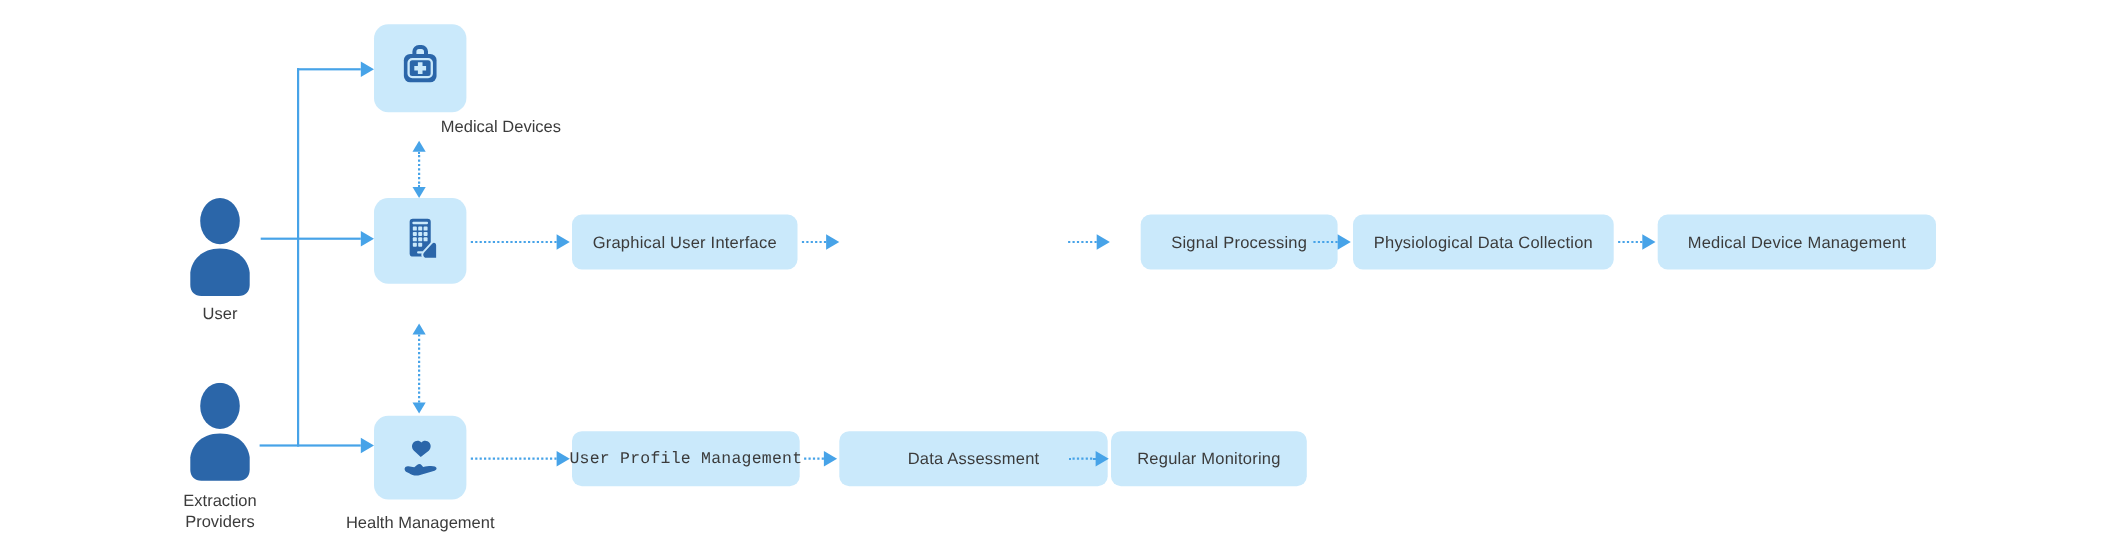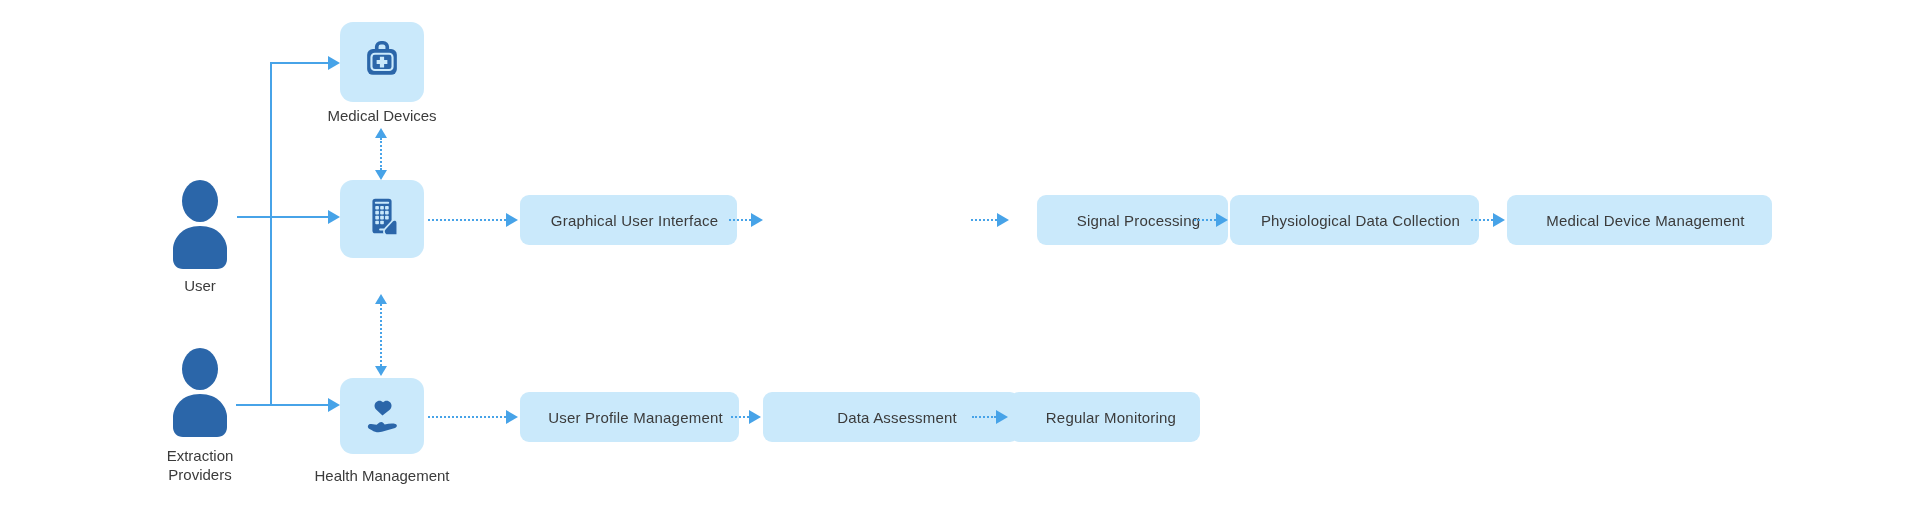--- a/index.html
+++ b/index.html
@@ -13,21 +13,21 @@
   }
   .abs{position:absolute;}
   
   .tile{
     background:#cae9fb;border-radius:13px;
     display:flex;align-items:center;justify-content:center;
   }
   .pbox{
     background:#cae9fb;border-radius:9px;height:50px;
     display:flex;align-items:center;justify-content:center;
-    font-size:15px;letter-spacing:.2px;color:#3b3b3b;white-space:nowrap;padding-left:12px;
+    font-size:15px;letter-spacing:.2px;color:#3b3b3b;white-space:nowrap;
   }
   .nodelabel{
     font-size:15px;color:#3b3b3b;text-align:center;line-height:19px;white-space:nowrap;
   }
   .center220{width:220px;margin-left:-110px;}
   
   .hline{height:2px;background:#47a3e8;}
   .vline{width:2px;background:#47a3e8;}
   
   .hdots{height:0;border-top:2px dotted #47a3e8;}
@@ -68,21 +68,21 @@
   <div class="abs tile" style="left:340px;top:22px;width:84px;height:80px;">
     <span>
       <svg width="46" height="46" viewBox="0 0 48 48">
         <path d="M18.5 13.5 v-3.2 a4.3 4.3 0 0 1 4.3 -4.3 h2.4 a4.3 4.3 0 0 1 4.3 4.3 v3.2" fill="none" stroke="#2b66a9" stroke-width="3.8"></path>
         <rect x="8.5" y="12.5" width="31" height="27" rx="6" fill="#2b66a9"></rect>
         <rect x="13" y="17.5" width="22" height="17" rx="3.5" fill="none" stroke="#cae9fb" stroke-width="2.2"></rect>
         <path d="M21.8 20.5 h4.4 v3.4 h3.4 v4.4 h-3.4 v3.4 h-4.4 v-3.4 h-3.4 v-4.4 h3.4 Z" fill="#cae9fb"></path>
       </svg>
     </span>
   </div>
-  <div class="abs nodelabel center220" style="left:382px;top:106px;">Medical Devices</div>
+  <div class="abs nodelabel center220" style="left:400px;top:106px;text-align:right;">Medical Devices</div>
 
   <div class="abs tile" style="left:340px;top:180px;width:84px;height:78px;">
     <span>
       <svg width="46" height="46" viewBox="0 0 48 48">
         <rect x="14" y="5" width="20" height="36" rx="3" fill="#2b66a9"></rect>
         <rect x="16.5" y="8" width="15" height="2.2" rx="1" fill="#cae9fb"></rect>
         <g fill="#cae9fb">
           <rect x="17" y="12.5" width="3.8" height="3.8" rx="0.8"></rect>
             <rect x="22.1" y="12.5" width="3.8" height="3.8" rx="0.8"></rect>
             <rect x="27.2" y="12.5" width="3.8" height="3.8" rx="0.8"></rect>
@@ -109,21 +109,21 @@
       </svg>
     </span>
   </div>
   <div class="abs nodelabel center220" style="left:382px;top:466px;">Health Management</div>
 
   <div class="abs pbox" style="left:520px;top:195px;width:205px;">Graphical User Interface</div>
   <div class="abs pbox" style="left:1037px;top:195px;width:179px;">Signal Processing</div>
   <div class="abs pbox" style="left:1230px;top:195px;width:237px;">Physiological Data Collection</div>
   <div class="abs pbox" style="left:1507px;top:195px;width:253px;">Medical Device Management</div>
 
-  <div class="abs pbox" style="left:520px;top:392px;width:207px;">User Profile Management</div>
+  <div class="abs pbox" style="left:520px;top:392px;width:207px;font-family:Liberation Mono, monospace;">User Profile Management</div>
   <div class="abs pbox" style="left:763px;top:392px;width:244px;">Data Assessment</div>
   <div class="abs pbox" style="left:1010px;top:392px;width:178px;">Regular Monitoring</div>
 
   <div class="abs hline" style="left:237px;top:216px;width:91px;"></div>
   <div class="abs ah-right" style="left:328px;top:210px;"></div>
 
   <div class="abs hline" style="left:236px;top:404px;width:92px;"></div>
   <div class="abs ah-right" style="left:328px;top:398px;"></div>
 
   <div class="abs vline" style="left:270px;top:62px;height:344px;"></div>

